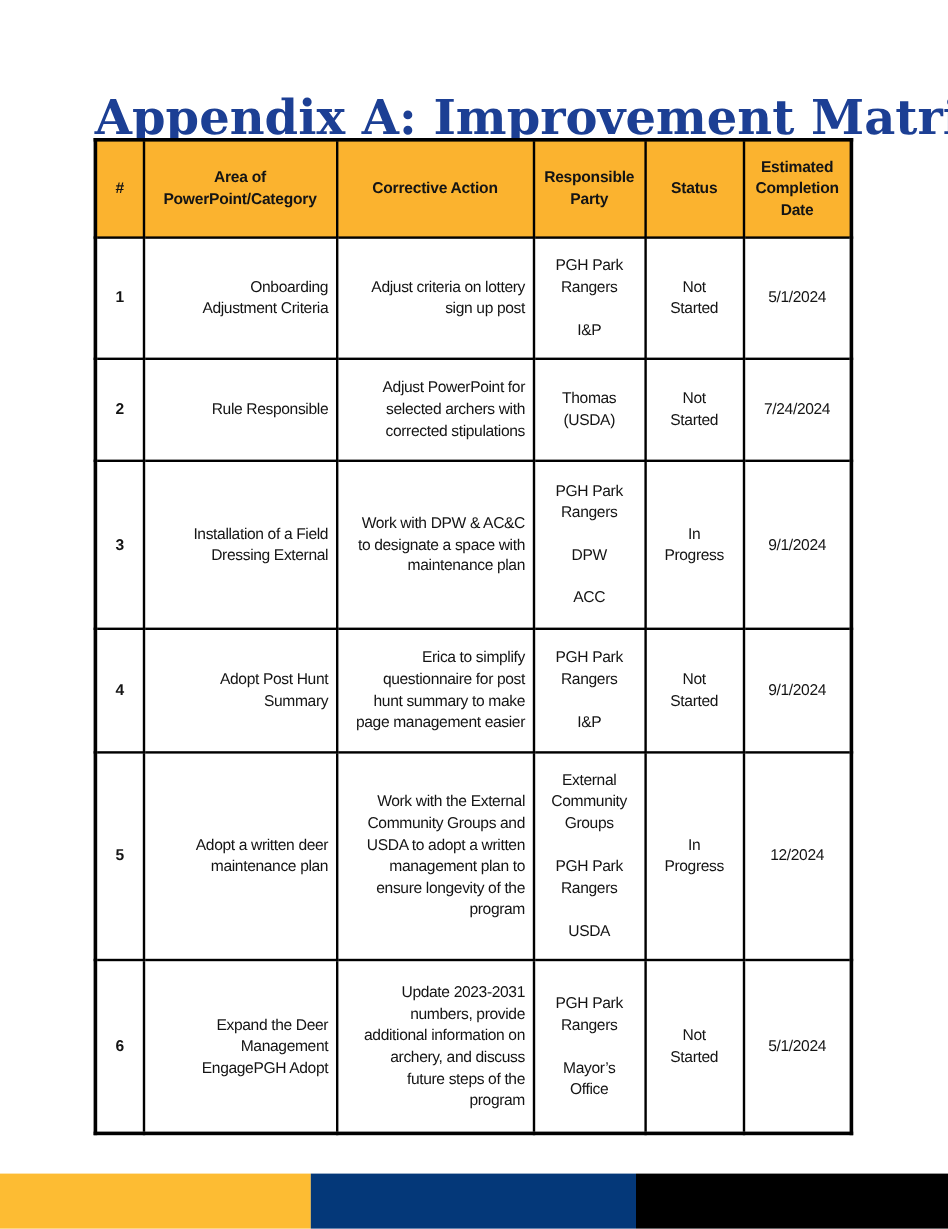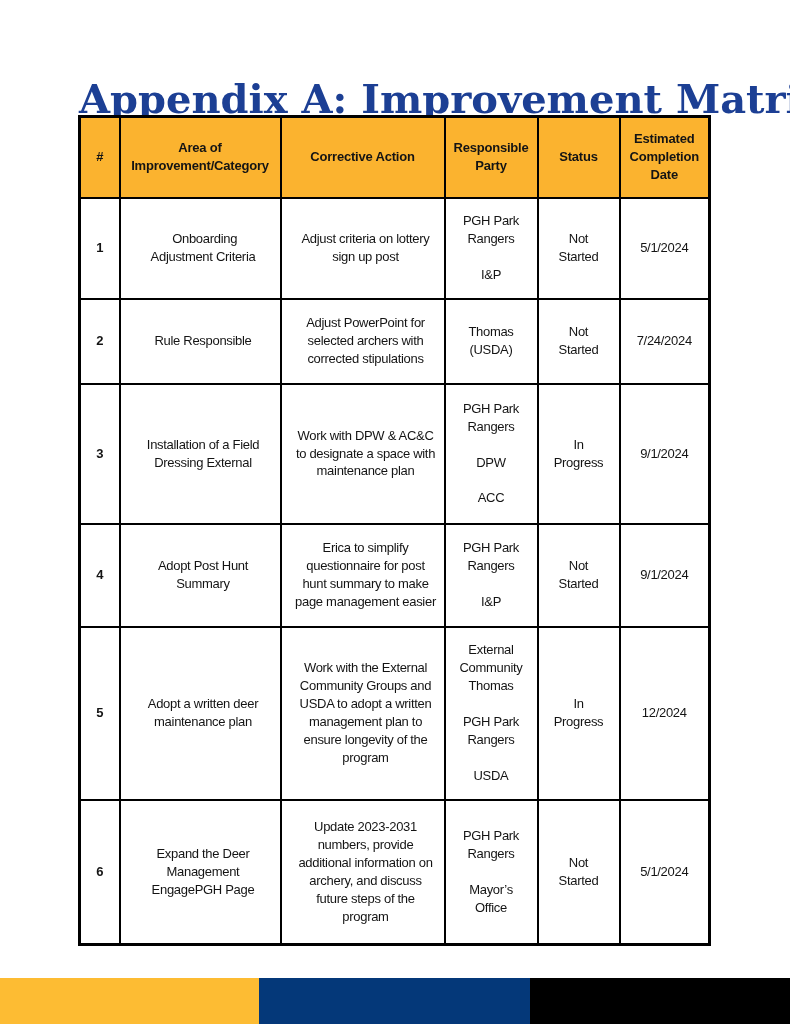--- a/index.html
+++ b/index.html
@@ -55,21 +55,21 @@
     letter-spacing: -0.3px;
     background: #ffffff;
   }
   td.cell-num {
     background: var(--gold, #FBB32F);
     font-weight: bold;
     text-align: center;
     letter-spacing: 0;
   }
   td.cell-left {
-    text-align: center;
+    text-align: right;
     padding: 3px 6px 3px 12px;
   }
   td.cell-center {
     text-align: center;
     padding: 3px 2px;
   }
   tr.hrow  { height: 81px; }
   tr.row0  { height: 101px; }
   tr.row1  { height: 85px; }
   tr.row2  { height: 140px; }
@@ -101,21 +101,21 @@
         <col style="width:161px">
         <col style="width:164px">
       <col style="width:93px">
         <col style="width:82px">
         <col style="width:90px">
     </colgroup>
     <thead>
       <tr class="hrow">
         <th>#</th>
         <th>Area of
-Improvement/Category</th>
+PowerPoint/Category</th>
         <th>Corrective Action</th>
         <th>Responsible
 Party</th>
         <th>Status</th>
         <th>Estimated
 Completion
 Date</th>
       </tr>
     </thead>
     <tbody>
@@ -183,35 +183,35 @@
         <td class="cell-left">Adopt a written deer
 maintenance plan</td>
         <td class="cell-left">Work with the External
 Community Groups and
 USDA to adopt a written
 management plan to
 ensure longevity of the
 program</td>
         <td class="cell-center">External
 Community
-Thomas
+Groups
 
 PGH Park
 Rangers
 
 USDA</td>
         <td class="cell-center">In
 Progress</td>
         <td class="cell-center">12/2024</td>
       </tr>
       <tr class="row5">
         <td class="cell-num">6</td>
         <td class="cell-left">Expand the Deer
 Management
-EngagePGH Page</td>
+EngagePGH Adopt</td>
         <td class="cell-left">Update 2023-2031
 numbers, provide
 additional information on
 archery, and discuss
 future steps of the
 program</td>
         <td class="cell-center">PGH Park
 Rangers
 
 Mayor’s

